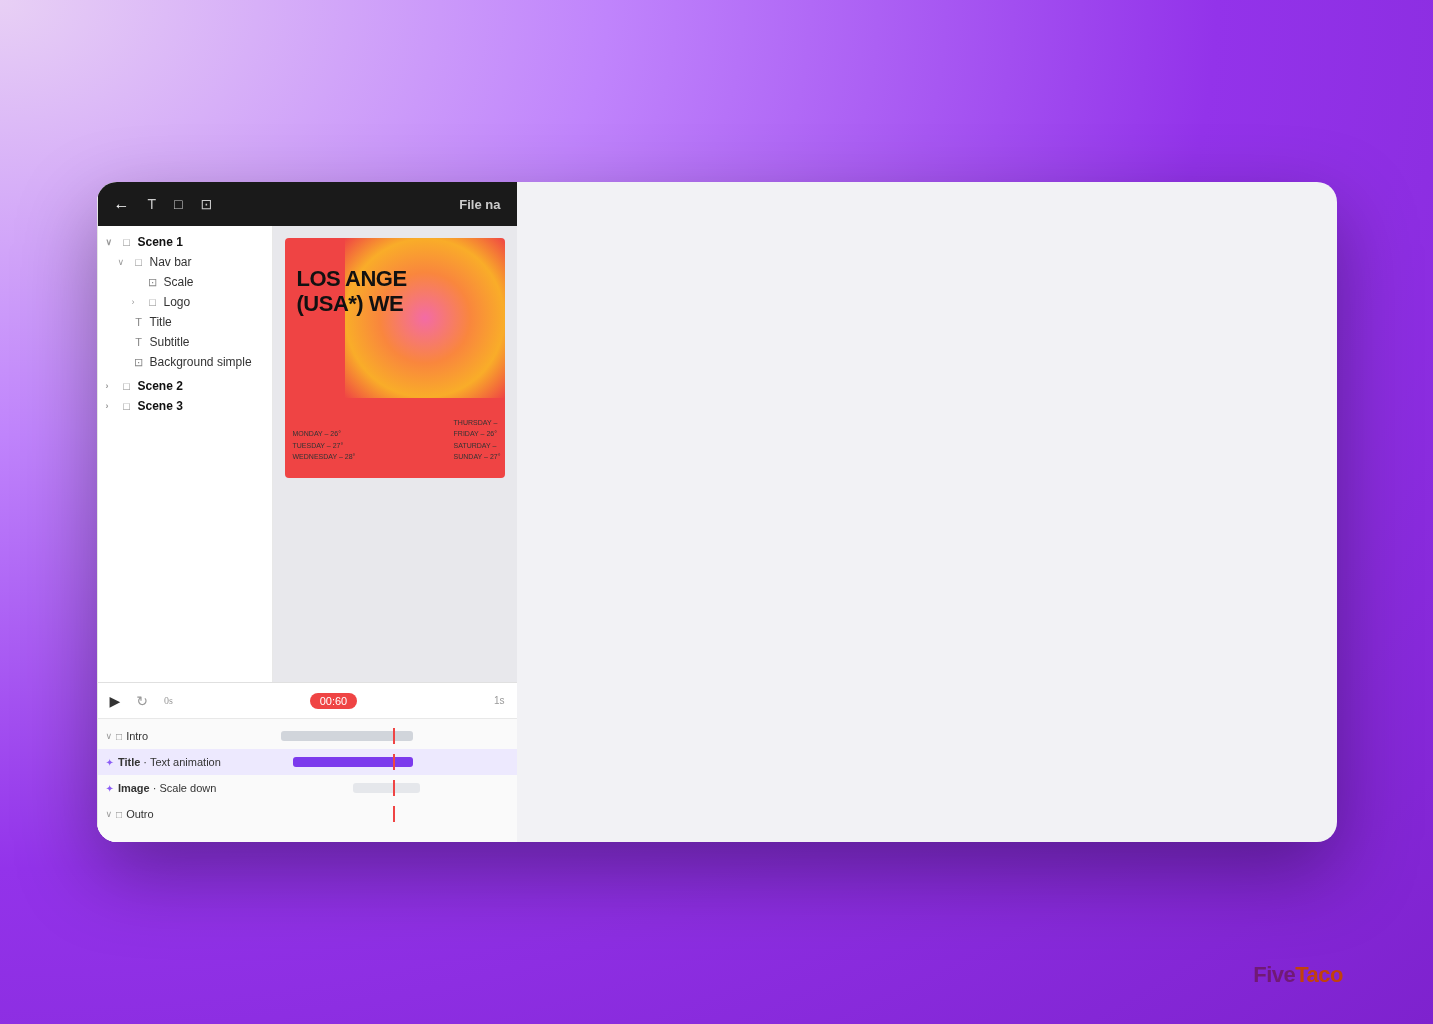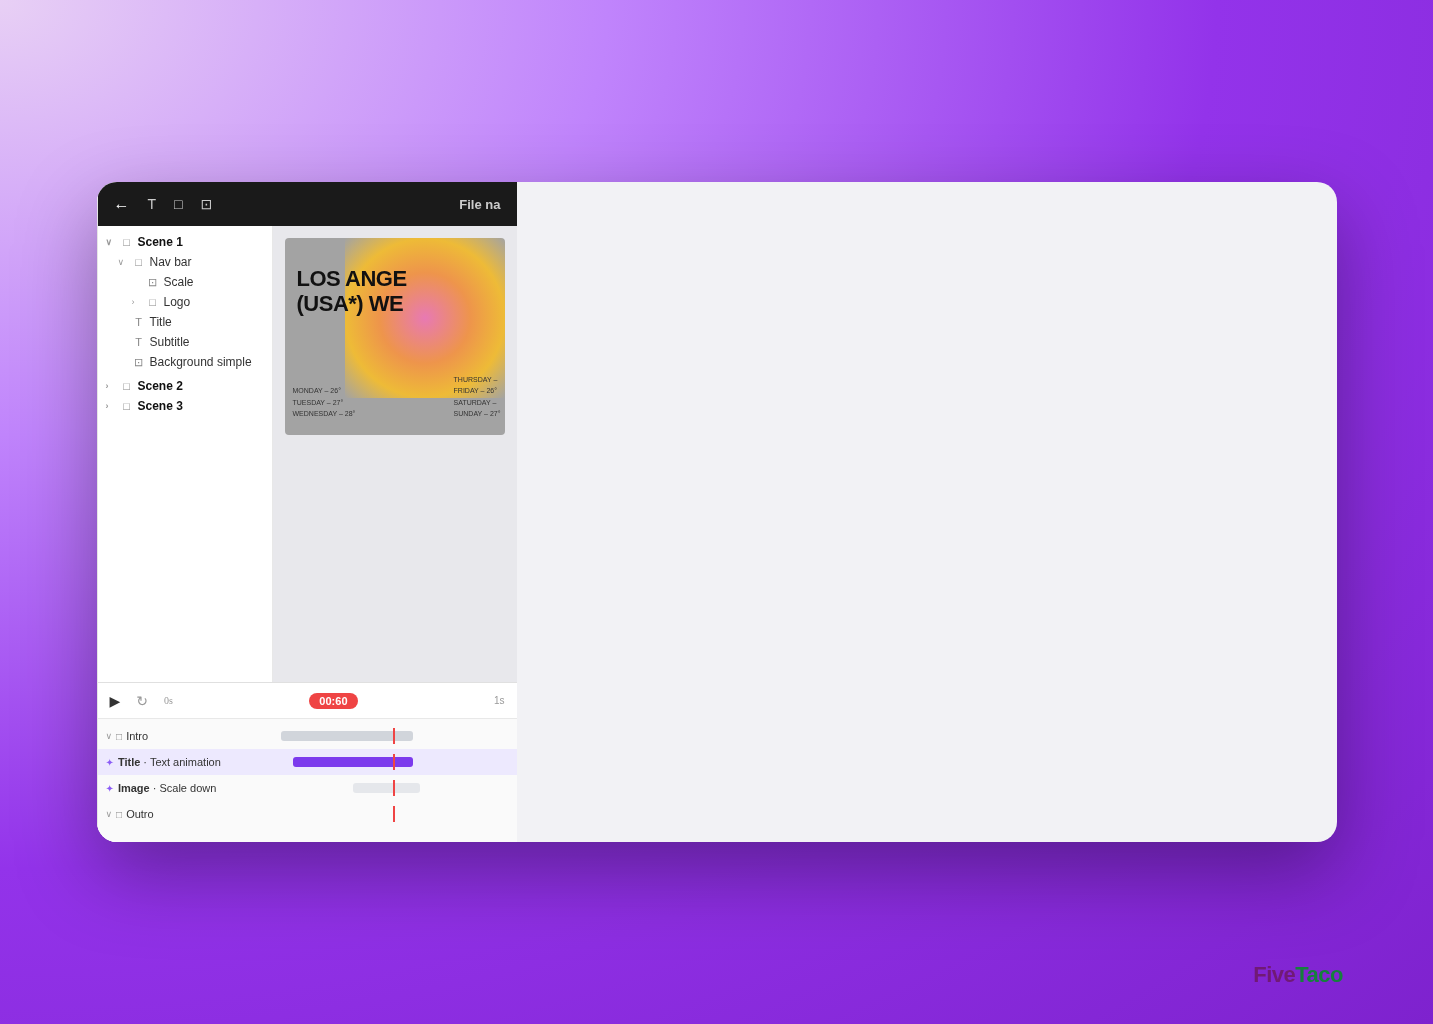--- a/index.html
+++ b/index.html
@@ -172,22 +172,22 @@
       overflow: hidden;
       position: relative;
       display: flex;
       align-items: flex-start;
       justify-content: center;
       padding-top: 12px;
     }
 
     .canvas-preview {
       width: 220px;
-      height: 197px;
-      background: #a3a3a3;
+      height: 240px;
+      background: #ef4444;
       border-radius: 4px;
       overflow: hidden;
       position: relative;
     }
 
     
     .canvas-gradient {
       position: absolute;
       top: 0;
       right: 0;
@@ -269,21 +269,21 @@
     .timeline-marker {
       font-size: 10px;
       color: #999;
       font-family: Liberation Serif, serif;
     }
 
     .timeline-badge {
       background: #ef4444;
       color: #fff;
       font-size: 11px;
-      font-weight: 700;
+      font-weight: 400;
       padding: 2px 10px;
       border-radius: 10px;
     }
 
     .timeline-marker-end {
       font-size: 10px;
       color: #999;
     }
 
     .timeline-tracks {
@@ -361,21 +361,21 @@
       position: absolute;
       bottom: 36px;
       right: 90px;
       font-size: 22px;
       font-weight: 900;
       color: #fff;
       letter-spacing: -0.5px;
     }
 
     .branding span.five { color: #701a75; }
-    .branding span.taco { color: #15803d; }
+    .branding span.taco { color: #c2410c; }
   </style>
 </head>
 <body>
 
 <div class="card">
 
 
   <div class="right-panel">
 
     <div class="app-toolbar">

